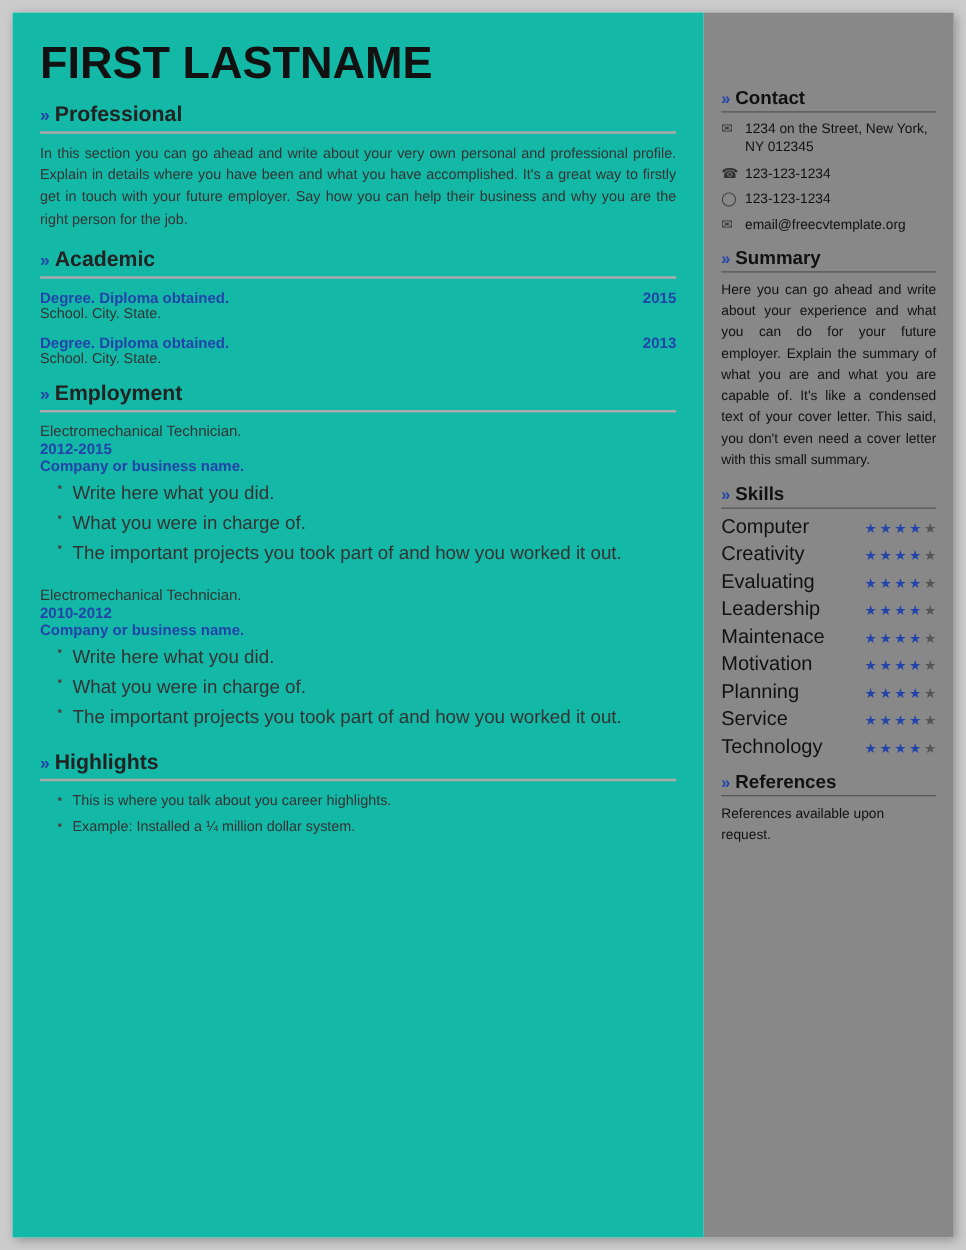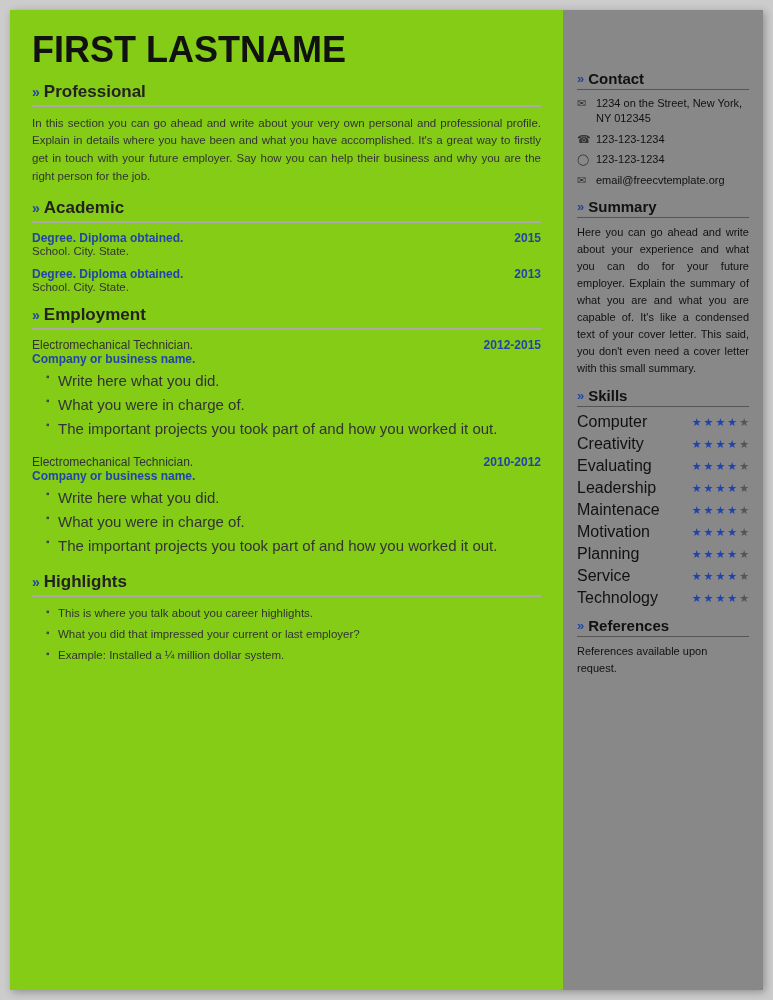--- a/index.html
+++ b/index.html
@@ -18,21 +18,21 @@
       min-height: 980px;
       background: white;
       display: flex;
       flex-direction: row;
       box-shadow: 2px 2px 8px rgba(0,0,0,0.3);
     }
     
     .left-col {
       flex: 1;
       padding: 20px 22px 20px 22px;
-      background: #84cc16;
+      background: #14b8a6;
     }
     .name-block {
       margin-bottom: 4px;
     }
     .first-last {
       font-size: 36px;
       font-weight: 900;
       color: #111;
       line-height: 1.1;
       text-transform: uppercase;
@@ -97,20 +97,21 @@
       font-size: 11.5px;
     }
     
     .emp-entry {
       margin-bottom: 16px;
     }
     .emp-row {
       display: flex;
       justify-content: space-between;
       align-items: baseline;
+      flex-direction: column;
     }
     .emp-title {
       color: #333;
       font-size: 12px;
     }
     .emp-dates {
       color: #2244aa;
       font-weight: bold;
       font-size: 12px;
     }
@@ -321,21 +322,20 @@
       </ul>
     </div>
 
     <div class="section-header">
       <span class="arrows">»</span>
       <h2>Highlights</h2>
     </div>
     <hr class="divider">
     <ul class="highlight-bullets">
       <li>This is where you talk about you career highlights.</li>
-      <li>What you did that impressed your current or last employer?</li>
       <li>Example: Installed a ¼ million dollar system.</li>
     </ul>
   </div>
 
   <div class="right-col">
 
     <div style="height: 46px;"></div>
 
     <div class="right-section-header" style="margin-top:0">
       <span class="arrows">»</span>

